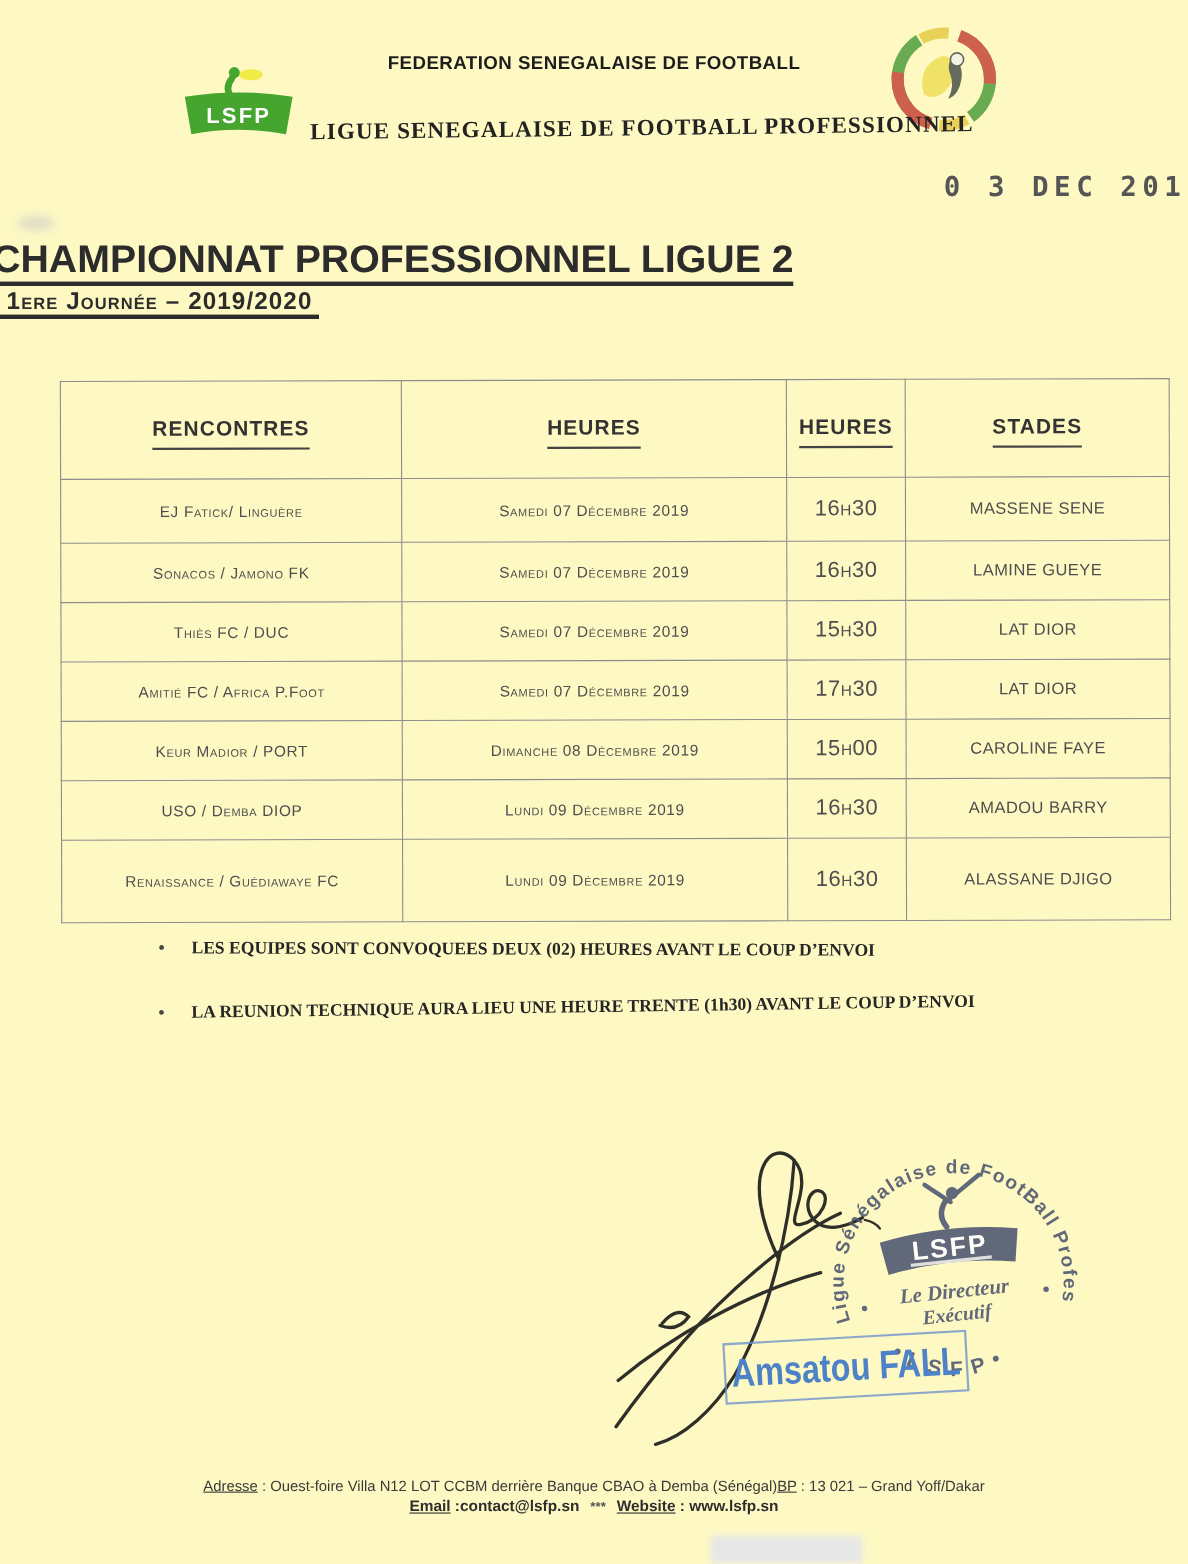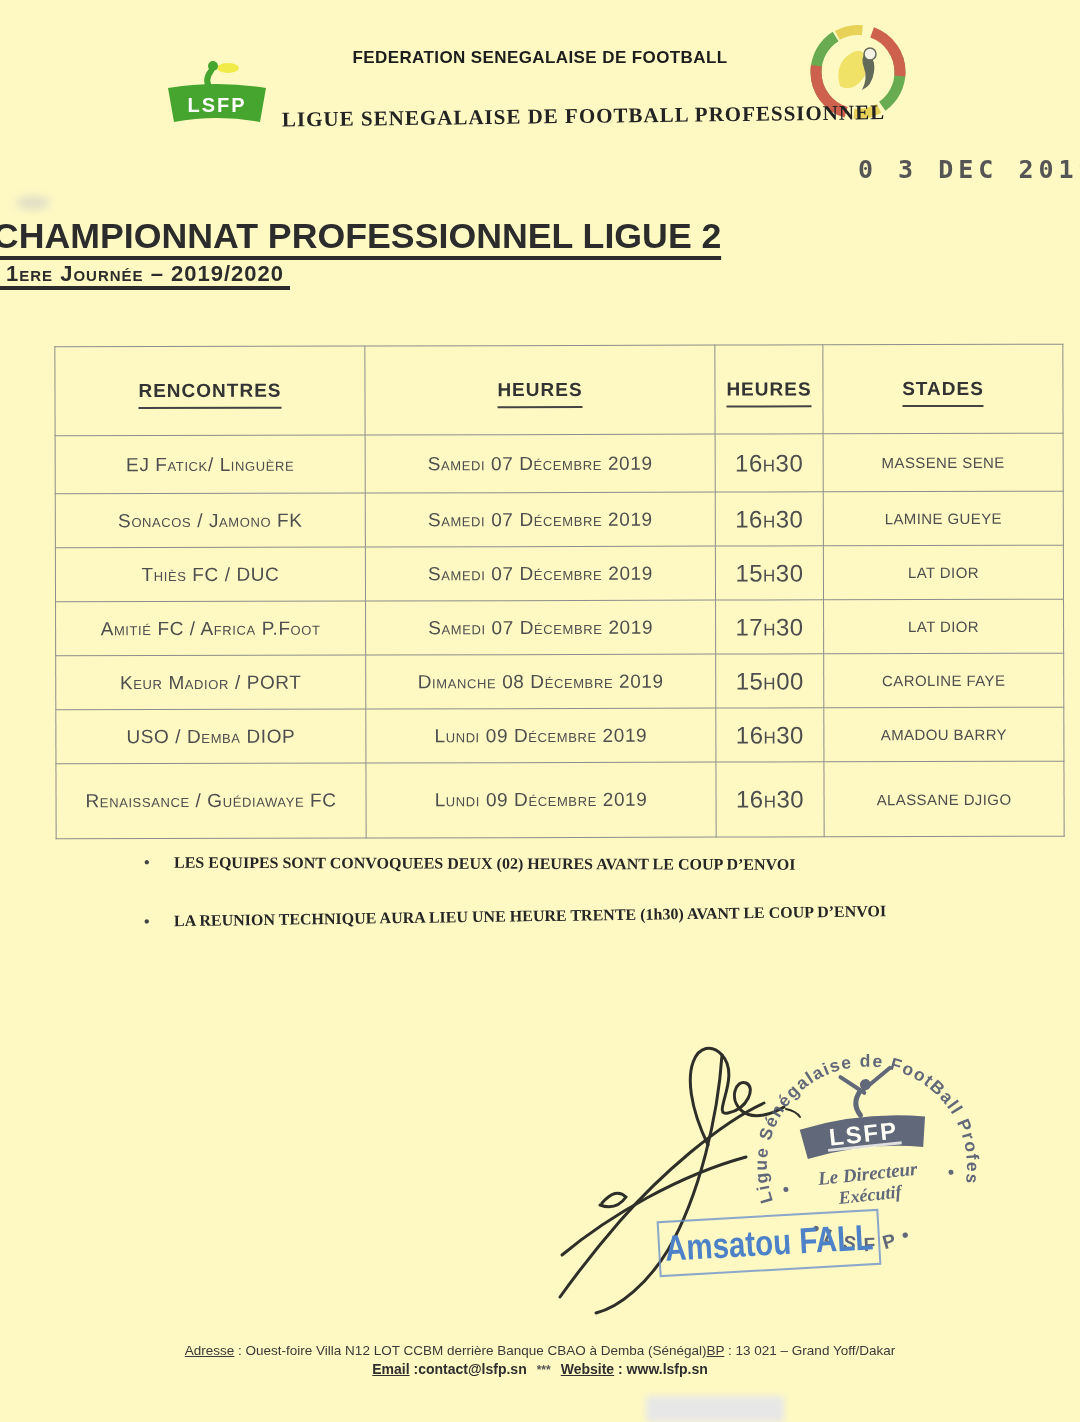--- a/index.html
+++ b/index.html
@@ -54,23 +54,23 @@
   .sched th,.sched td{
     border:1px solid #8d8d8d;text-align:center;vertical-align:middle;
     padding:2px 6px;
   }
   .sched th{
     height:84px;font-size:19px;letter-spacing:1px;color:#333;
   }
   .sched th span{border-bottom:2px solid #444;padding-bottom:6px;text-align:center;}
   .sched td{height:49px;color:#4e4e4e;}
   .sched td.rencontre,.sched td.date{
-    font-variant:small-caps;font-size:19px;letter-spacing:.6px;
-  }
-  .sched td.heure{font-variant:small-caps;font-size:24px;letter-spacing:.5px;}
+    font-variant:small-caps;font-size:14px;letter-spacing:.6px;
+  }
+  .sched td.heure{font-variant:small-caps;font-size:20px;letter-spacing:.5px;}
   .sched td.stade{font-size:15px;letter-spacing:.4px;}
   .sched tr.r1 td{height:53px}.sched tr.r7 td{height:70px}
   
   .notes{
     position:absolute;top:852px;left:138px;width:820px;
     font-family:"Liberation Serif",serif;font-weight:bold;font-size:16px;
     color:#262626;
   }
   .note{position:relative;padding-left:36px;margin-bottom:28px;line-height:1.5;}
   .note:nth-child(1){transform:rotate(.2deg);}

